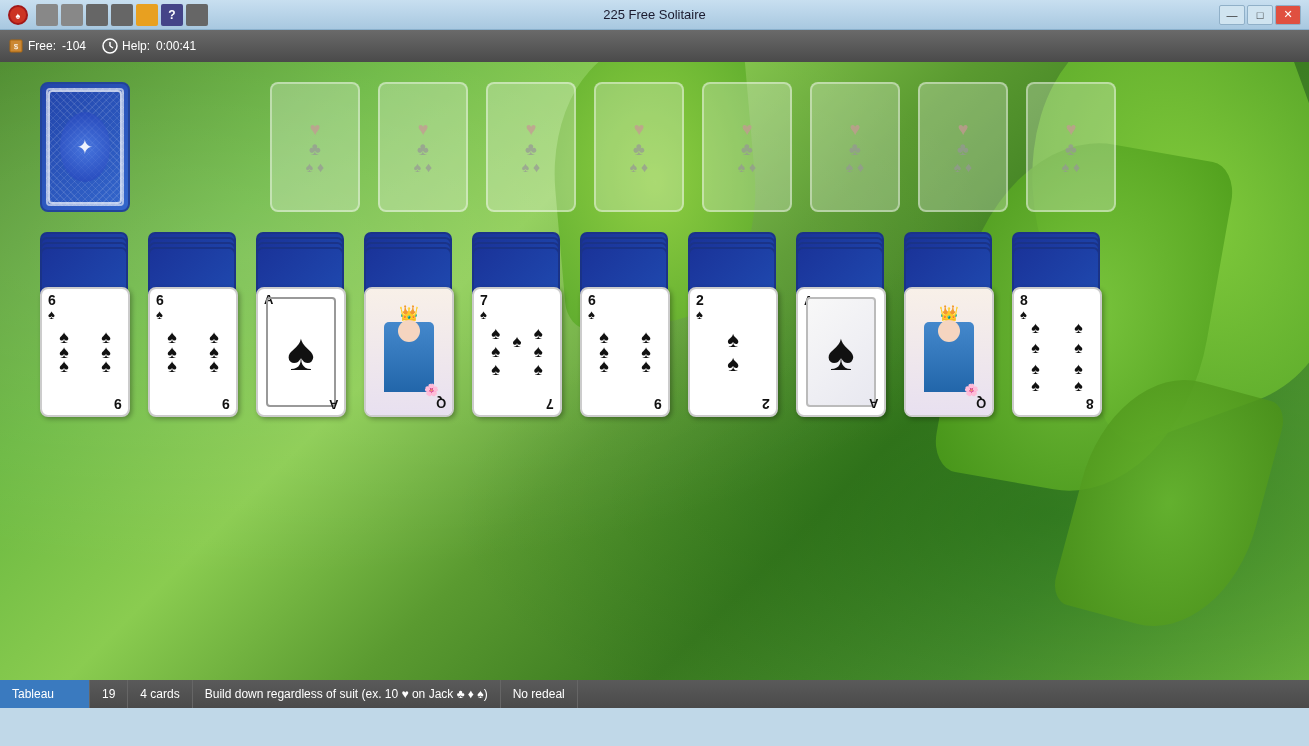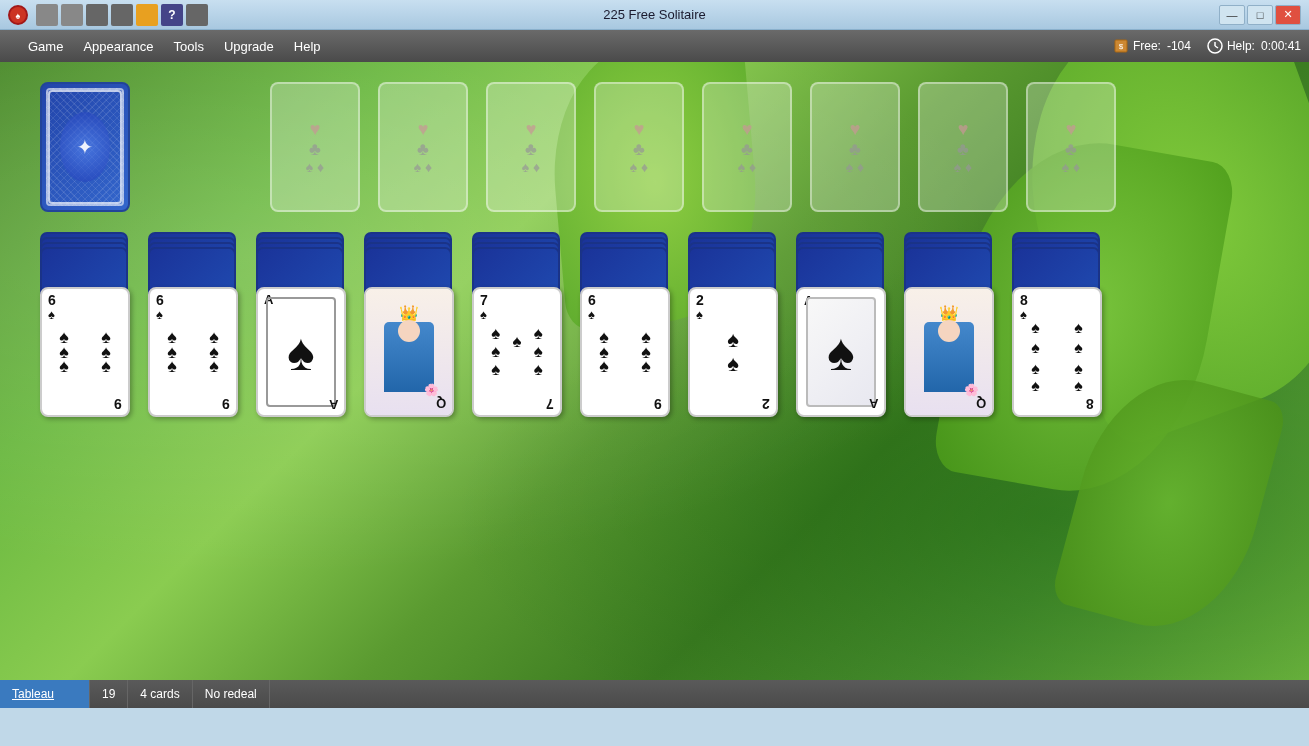--- a/index.html
+++ b/index.html
@@ -279,21 +279,20 @@
     .status-segment {
       padding: 0 12px;
       border-right: 1px solid #666;
       height: 100%;
       display: flex;
       align-items: center;
     }
     .status-segment:first-child {
       background: #3a7abf;
       min-width: 90px;
-      text-decoration: underline;
     }
 
     
     .stack-container {
       position: relative;
     }
   </style>
 </head>
 <body>
 
@@ -318,27 +317,20 @@
   </div>
   <span id="titlebar-title" style="font-size:13px;color:#1a1a2e;position:absolute;left:50%;transform:translateX(-50%);">225 Free Solitaire</span>
   <div id="titlebar-controls">
     <div class="titlebar-btn">—</div>
     <div class="titlebar-btn">□</div>
     <div class="titlebar-btn close">✕</div>
   </div>
 </div>
 
 <div id="toolbar">
-  <div id="menubar">
-    <div class="menu-item">Game</div>
-    <div class="menu-item">Appearance</div>
-    <div class="menu-item">Tools</div>
-    <div class="menu-item">Upgrade</div>
-    <div class="menu-item">Help</div>
-  </div>
   <div id="toolbar-right">
     <div class="toolbar-stat">
       <svg width="16" height="16" viewBox="0 0 16 16">
           <rect x="2" y="2" width="12" height="12" rx="1" fill="#cc8833" stroke="#aa6611" stroke-width="1"></rect>
           <text x="8" y="11" text-anchor="middle" fill="white" font-size="8">$</text>
         </svg>
       <span>Free:</span>
       <span style="margin-left:2px;">-104</span>
     </div>
     <div class="toolbar-stat">
@@ -673,17 +665,20 @@
     <div class="status-segment">
       <span>Tableau</span>
     </div>
     <div class="status-segment">
       <span>19</span>
     </div>
     <div class="status-segment">
       <span>4 cards</span>
     </div>
     <div class="status-segment">
+      <span>Build down regardless of suit (ex. 10 ♥ on Jack ♣ ♦ ♠)</span>
+    </div>
+    <div class="status-segment">
       <span>No redeal</span>
     </div>
   </div>
 
 </div>
 
 </body></html>

